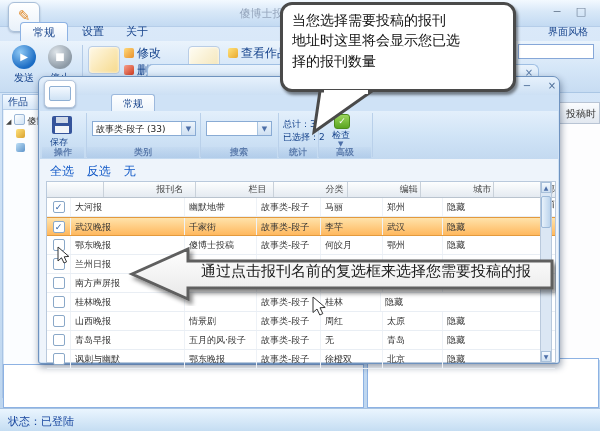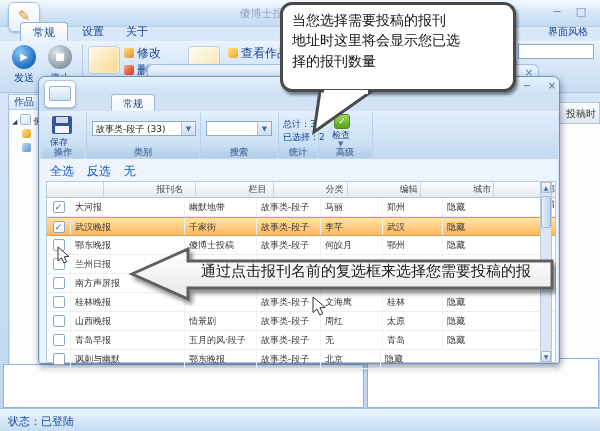--- a/index.html
+++ b/index.html
@@ -27,21 +27,21 @@
   .circle{width:24px;height:24px;border-radius:50%;margin:0 auto;color:#fff;font-size:10px;line-height:24px;text-align:center;}
   .c-send{background:radial-gradient(circle at 35% 30%,#8ec8f4,#1b6cc4 70%);}
   .c-stop{background:radial-gradient(circle at 35% 30%,#dfe5ea,#8d9aa6 70%);}
   .biglabel{margin-top:2px;}
   .vsep{top:45px;width:1px;height:40px;background:#b4cbe6;}
   .bigicon{width:30px;height:26px;border:1px solid #b9cde6;border-radius:4px;
     background:linear-gradient(135deg,#fff9e8,#f6d98a);box-shadow:inset 0 0 3px #fff;}
   .smallbtn{height:15px;font-size:12px;color:#15428b;line-height:15px;white-space:nowrap;}
   .sico{display:inline-block;width:10px;height:10px;border-radius:2px;vertical-align:-1px;margin-right:3px;}
   .searchbox{left:518px;top:44px;width:74px;height:13px;background:#fff;border:1px solid #86a7d8;}
-  .sidebar{left:8px;top:94px;width:45px;height:302px;background:linear-gradient(#e6f0fb,#d3e4f6);
+  .sidebar{left:2px;top:94px;width:45px;height:302px;background:linear-gradient(#e6f0fb,#d3e4f6);
     border:1px solid #a9c4e4;}
   .sidebar-h{height:14px;font-size:10px;color:#15428b;padding-left:5px;line-height:14px;
     background:linear-gradient(#f3f9ff,#d8e8f8);border-bottom:1px solid #b9d0ea;}
   .sidebody{position:absolute;left:1px;right:1px;top:15px;bottom:1px;background:#fbfdff;}
   .treerow{position:absolute;height:12px;font-size:9px;color:#333;white-space:nowrap;overflow:hidden;}
   .tico{display:inline-block;width:9px;height:9px;border-radius:2px;vertical-align:-1px;margin-right:2px;}
   .panel{background:#fff;border:1px solid #8db2e3;}
   .statusbar{left:0;top:408px;width:600px;height:23px;
     background:linear-gradient(#eaf5fe,#c3dcf2);border-top:1px solid #a7c3e2;}
   .status-text{left:8px;top:5px;font-size:11px;color:#17459e;}
@@ -296,21 +296,20 @@
               <span class="cell c-cat"></span>
               <span class="cell c-ed"></span>
               <span class="cell c-city"></span>
               <span class="cell c-mail"></span>
             </div>
             <div class="trow">
               <span class="cell c-cb"><span class="cbx"></span></span>
               <span class="cell c-name">桂林晚报</span>
               <span class="cell c-col"></span>
               <span class="cell c-cat">故事类-段子</span>
-              <span class="cell c-ed">文海鹰</span>
               <span class="cell c-city">桂林</span>
               <span class="cell c-mail">隐藏</span>
             </div>
             <div class="trow">
               <span class="cell c-cb"><span class="cbx"></span></span>
               <span class="cell c-name">山西晚报</span>
               <span class="cell c-col">情景剧</span>
               <span class="cell c-cat">故事类-段子</span>
               <span class="cell c-ed">周红</span>
               <span class="cell c-city">太原</span>
@@ -323,20 +322,21 @@
               <span class="cell c-cat">故事类-段子</span>
               <span class="cell c-ed">无</span>
               <span class="cell c-city">青岛</span>
               <span class="cell c-mail">隐藏</span>
             </div>
             <div class="trow">
               <span class="cell c-cb"><span class="cbx"></span></span>
               <span class="cell c-name">讽刺与幽默</span>
               <span class="cell c-col">鄂东晚报</span>
               <span class="cell c-cat">故事类-段子</span>
+              <span class="cell c-ed">徐橙双</span>
               <span class="cell c-city">北京</span>
               <span class="cell c-mail">隐藏</span>
             </div>
           </div>
       </div>
 
       <div class="scrollbar">
         <div class="sb-btn" style="top:0;">▲</div>
         <div class="sb-thumb"></div>
         <div class="sb-btn" style="bottom:0;">▼</div>

